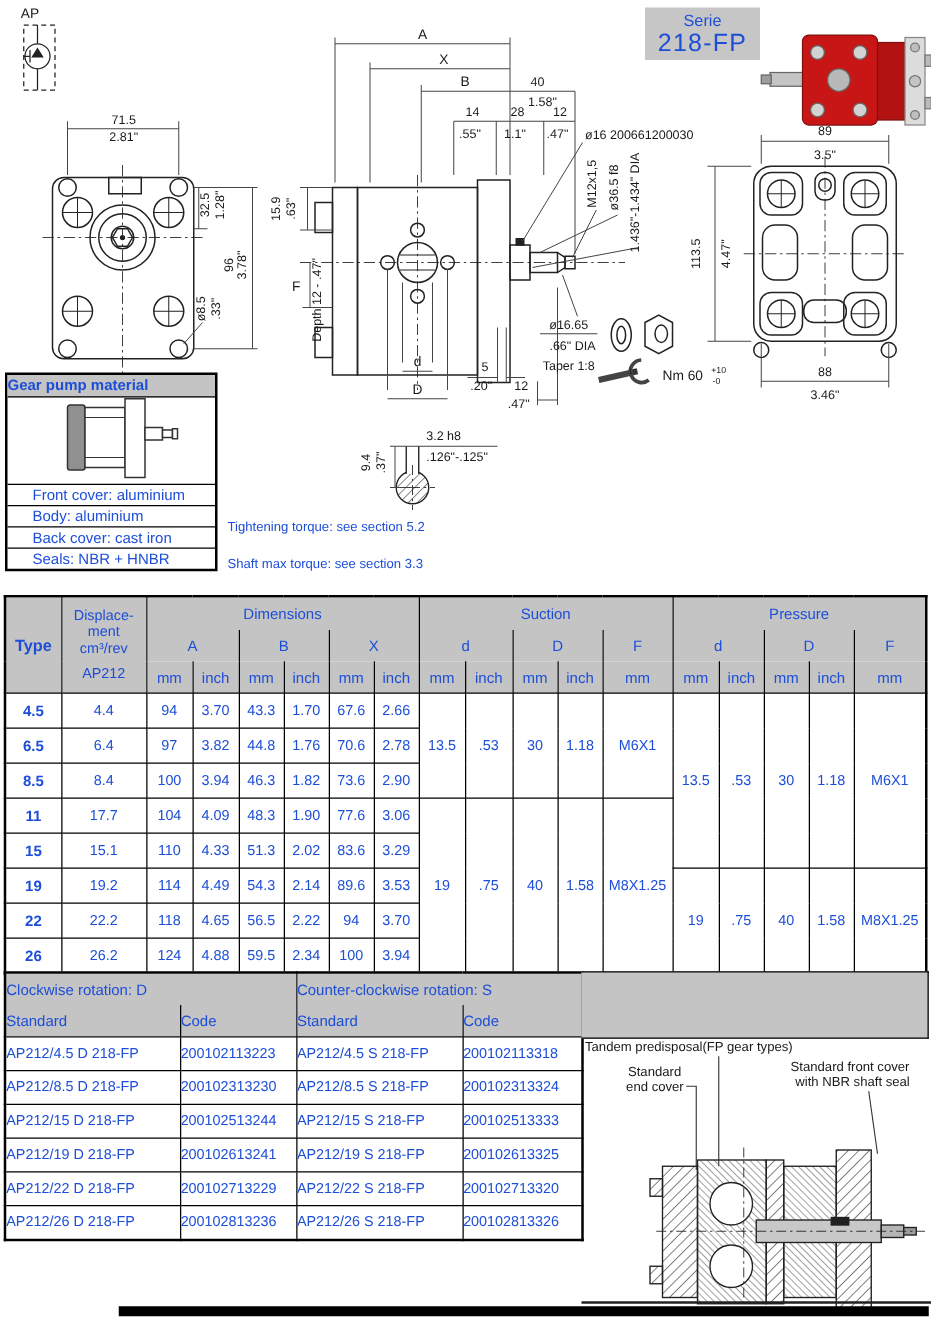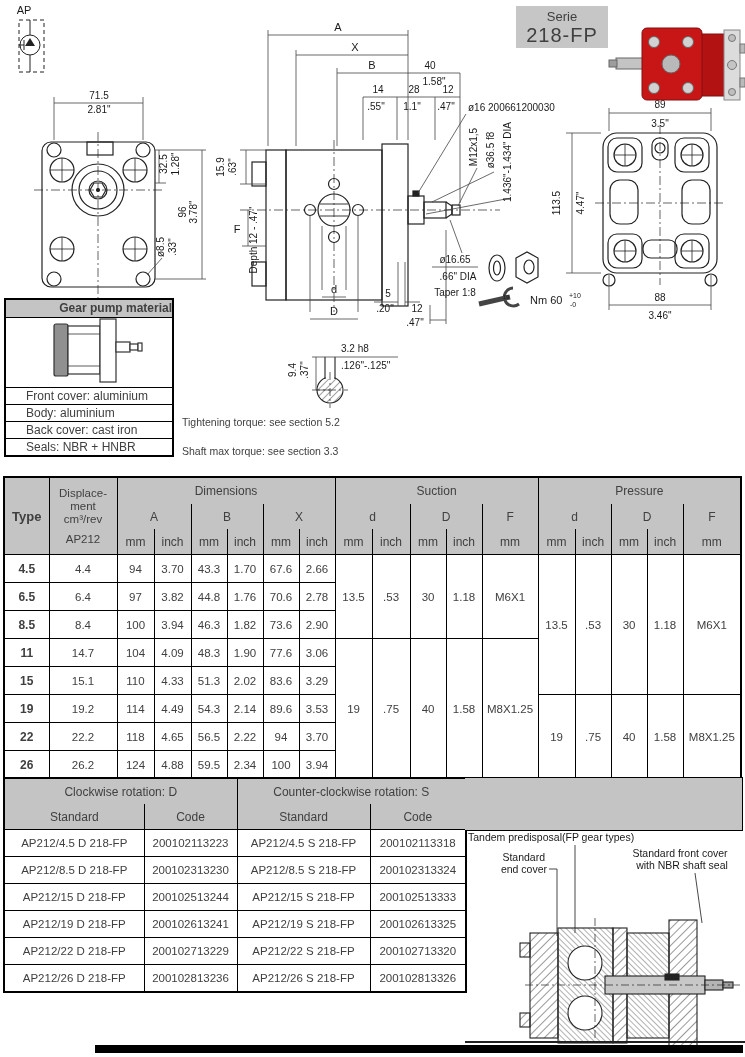--- a/index.html
+++ b/index.html
@@ -1,27 +1,27 @@
 <!DOCTYPE html>
 <html><head>
 <meta charset="utf-8">
 <style>
   html,body{margin:0;padding:0;background:#fff}
   .page{position:relative;width:745px;height:1057px;background:#fff;overflow:hidden;
-        font-family:"Liberation Sans",sans-serif;color:#404040}
+        font-family:"Liberation Sans",sans-serif;color:#1d4ed8}
   .abs{position:absolute}
   svg text{font-family:"Liberation Sans",sans-serif;fill:#1a1a1a}
   
   .serie{left:516px;top:6px;width:92px;height:42px;background:#c6c6c6;text-align:center}
   .serie .l1{font-size:13px;padding-top:3px}
   .serie .l2{font-size:20px;letter-spacing:1px}
   
   .matbox{left:4px;top:298px;width:166px;border:2px solid #000;background:#fff}
   .matbox .title{height:17px;background:#c4c4c4;border-bottom:1px solid #000;font-weight:bold;
-                 font-size:12px;text-align:right;line-height:17px}
+                 font-size:12px;text-align:left;line-height:17px}
   .matbox .iconarea{height:69px;border-bottom:1px solid #000;position:relative}
   .matbox .mrow{height:16px;border-bottom:1px solid #000;font-size:12px;line-height:16px;padding-left:20px;white-space:nowrap}
   .matbox .mrow:last-child{border-bottom:none}
   .note{font-size:10.5px;white-space:nowrap}
   .note1{left:182px;top:416px}
   .note2{left:182px;top:445px}
   
   table{border-collapse:collapse;table-layout:fixed;position:absolute;background:#fff}
   .specs{left:3px;top:476px;width:737px;border:2px solid #000}
   .specs th,.specs td{border:1px solid #000;font-size:11.5px;text-align:center;padding:0;overflow:hidden}
@@ -30,21 +30,21 @@
   .specs thead tr:nth-child(2) th{height:25px;border-top:none;border-bottom:none}
   .specs thead tr:nth-child(3) th{height:25px;border-top:none}
   .specs thead tr:nth-child(1) th.grp{border-bottom:none}
   .specs th.typeh{font-weight:bold;font-size:13px}
   .specs .disp div{line-height:13px;font-size:11.5px}
   .specs .disp .ap{margin-top:7px}
   .specs tbody td{height:27px}
   .specs td.type{font-weight:bold;font-size:12px}
   
   .rotation{left:3px;top:777px;width:462px;border:2px solid #000}
-  .rotation th,.rotation td{border:1px solid #000;font-size:11.5px;text-align:center;padding:0;overflow:hidden}
+  .rotation th,.rotation td{border:1px solid #000;font-size:11.5px;text-align:left;padding:0;overflow:hidden}
   .rotation thead th{background:#c4c4c4;font-weight:normal;font-size:12px;height:25px}
   .rotation thead tr:nth-child(1) th{border-bottom:none}
   .rotation thead tr:nth-child(2) th{border-top:none}
   .rotation tbody td{height:26px}
   .grayband{left:465px;top:777px;width:278px;height:54px;background:#c4c4c4;
             border:1px solid #000;border-left:none;box-sizing:border-box}
   .blackbar{left:95px;top:1045px;width:648px;height:8px;background:#000}
 </style>
 </head>
 <body>
@@ -387,21 +387,21 @@
           <td>8.4</td>
           <td>100</td>
           <td>3.94</td>
           <td>46.3</td>
           <td>1.82</td>
           <td>73.6</td>
           <td>2.90</td>
         </tr>
         <tr>
           <td class="type">11</td>
-          <td>14.7</td>
+          <td>17.7</td>
           <td>104</td>
           <td>4.09</td>
           <td>48.3</td>
           <td>1.90</td>
           <td>77.6</td>
           <td>3.06</td>
           <td rowspan="5">19</td>
           <td rowspan="5">.75</td>
           <td rowspan="5">40</td>
           <td rowspan="5">1.58</td>

